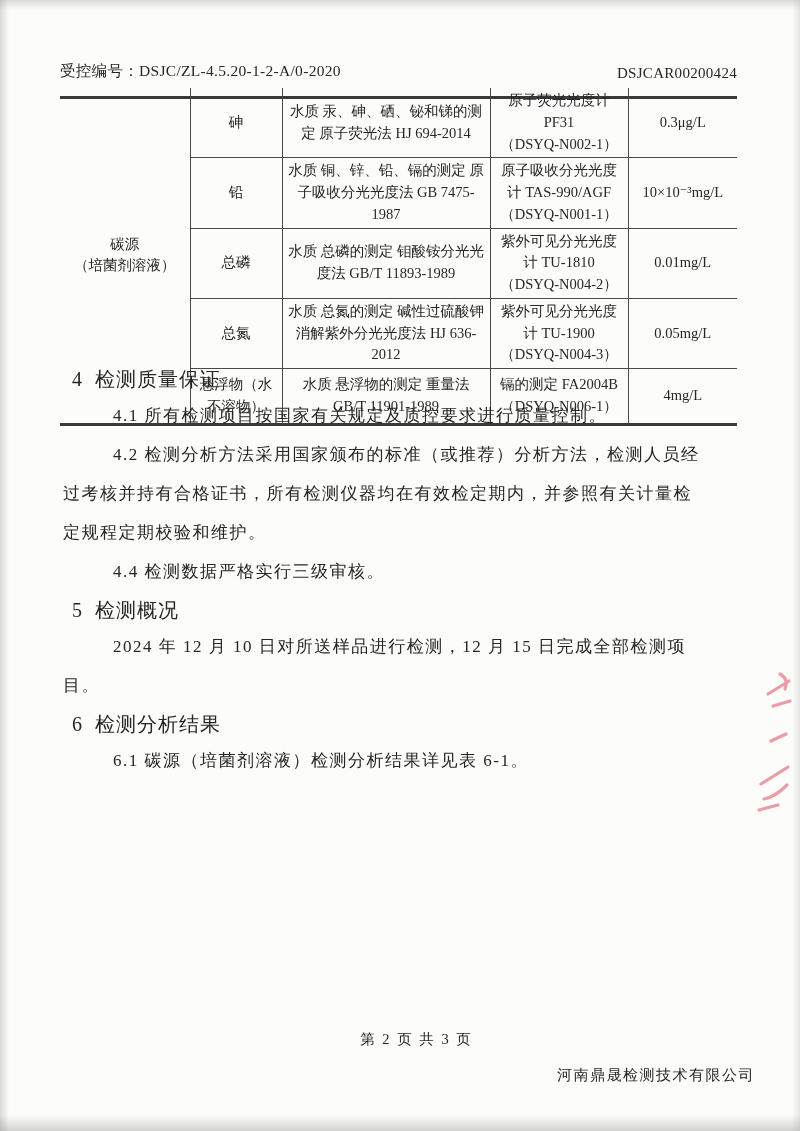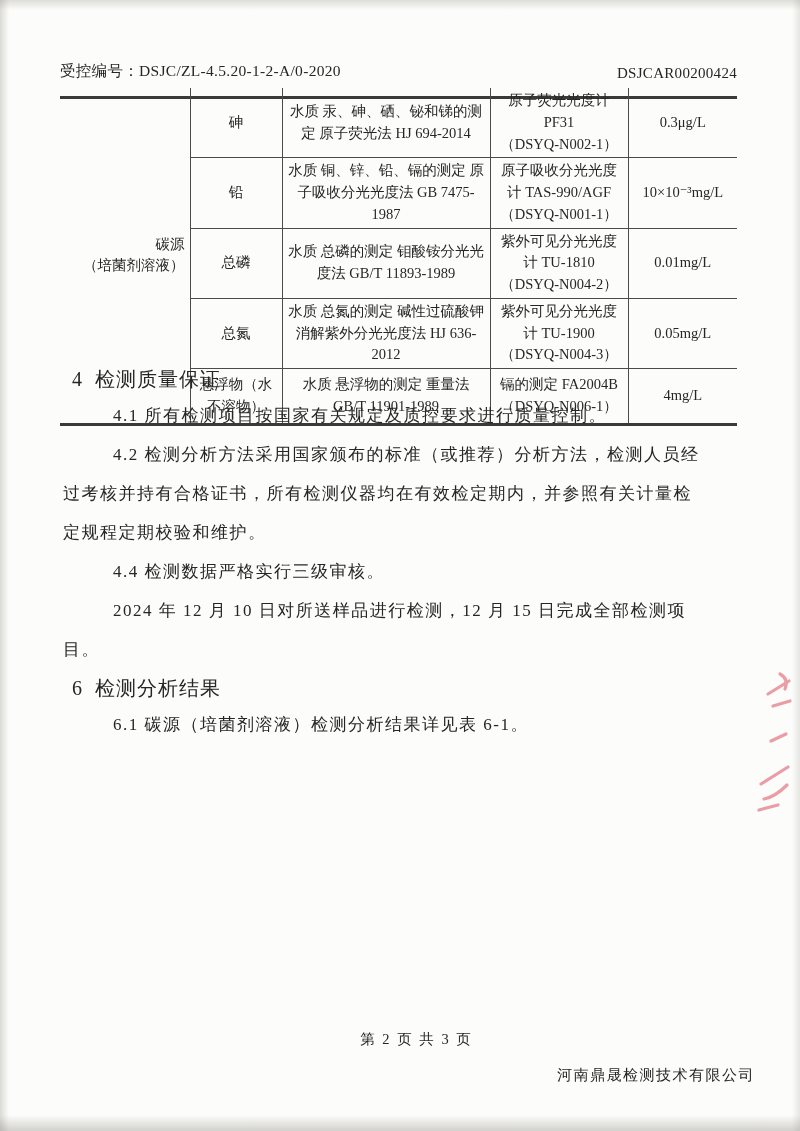--- a/index.html
+++ b/index.html
@@ -32,21 +32,21 @@
   }
   table{border-collapse:collapse;table-layout:fixed;width:677px;}
   td{
     border-right:1px solid #4a4a4a;border-bottom:1px solid #4a4a4a;
     text-align:center;vertical-align:middle;
     font-size:14.5px;line-height:1.5;padding:2px 5px;
     word-break:break-word;
   }
   td:last-child{border-right:none;}
   tr:last-child td{border-bottom:none;}
-  td.sample-cell{border-bottom:none;border-right:1px solid #4a4a4a;text-align:right;}
+  td.sample-cell{border-bottom:none;border-right:1px solid #4a4a4a;}
   col.c-sample{width:130px;} col.c-item{width:92px;} col.c-method{width:208px;}
   col.c-inst{width:138px;} col.c-limit{width:109px;}
 
   .content{position:absolute;left:63px;top:362px;width:650px;}
   .content h2{
     font-size:20px;font-weight:normal;margin:0;padding-left:9px;
     line-height:34px;letter-spacing:1px;white-space:pre-wrap;
   }
   .content h2.gap{margin-top:2px;}
   .content p{
@@ -134,20 +134,21 @@
       </tr>
     </tbody>
   </table>
 </div>
 
 <div class="content">
   <h2>4  检测质量保证</h2>
   <p>4.1 所有检测项目按国家有关规定及质控要求进行质量控制。</p>
   <p>4.2 检测分析方法采用国家颁布的标准（或推荐）分析方法，检测人员经过考核并持有合格证书，所有检测仪器均在有效检定期内，并参照有关计量检定规程定期校验和维护。</p>
   <p>4.4 检测数据严格实行三级审核。</p>
+  <h2 class="gap">5  检测概况</h2>
   <p>2024 年 12 月 10 日对所送样品进行检测，12 月 15 日完成全部检测项目。</p>
   <h2 class="gap">6  检测分析结果</h2>
   <p>6.1 碳源（培菌剂溶液）检测分析结果详见表 6-1。</p>
 </div>
 
 <svg class="stamp" viewBox="0 0 48 185">
   <g stroke="#d84055" stroke-width="3.2" fill="none" opacity="0.5" stroke-linecap="round">
     <path d="M28,26 q9,5 5,15"></path>
     <path d="M16,46 l21,-13"></path>
     <path d="M21,58 l17,-5"></path>

